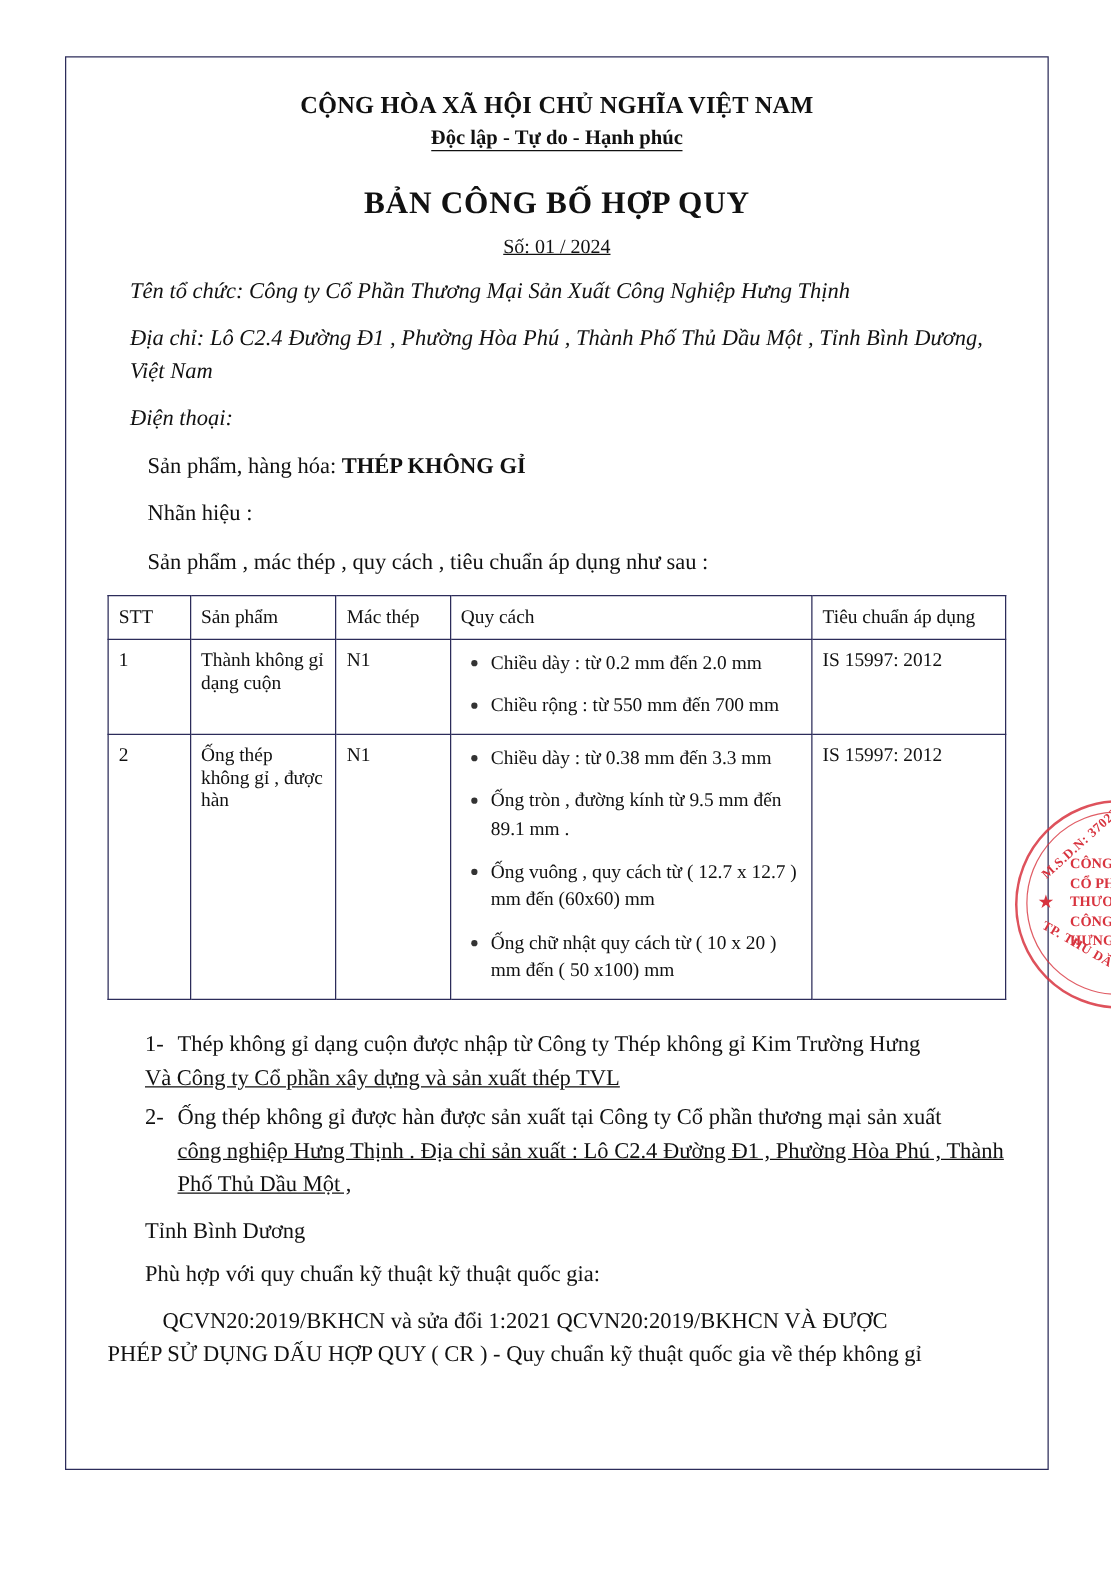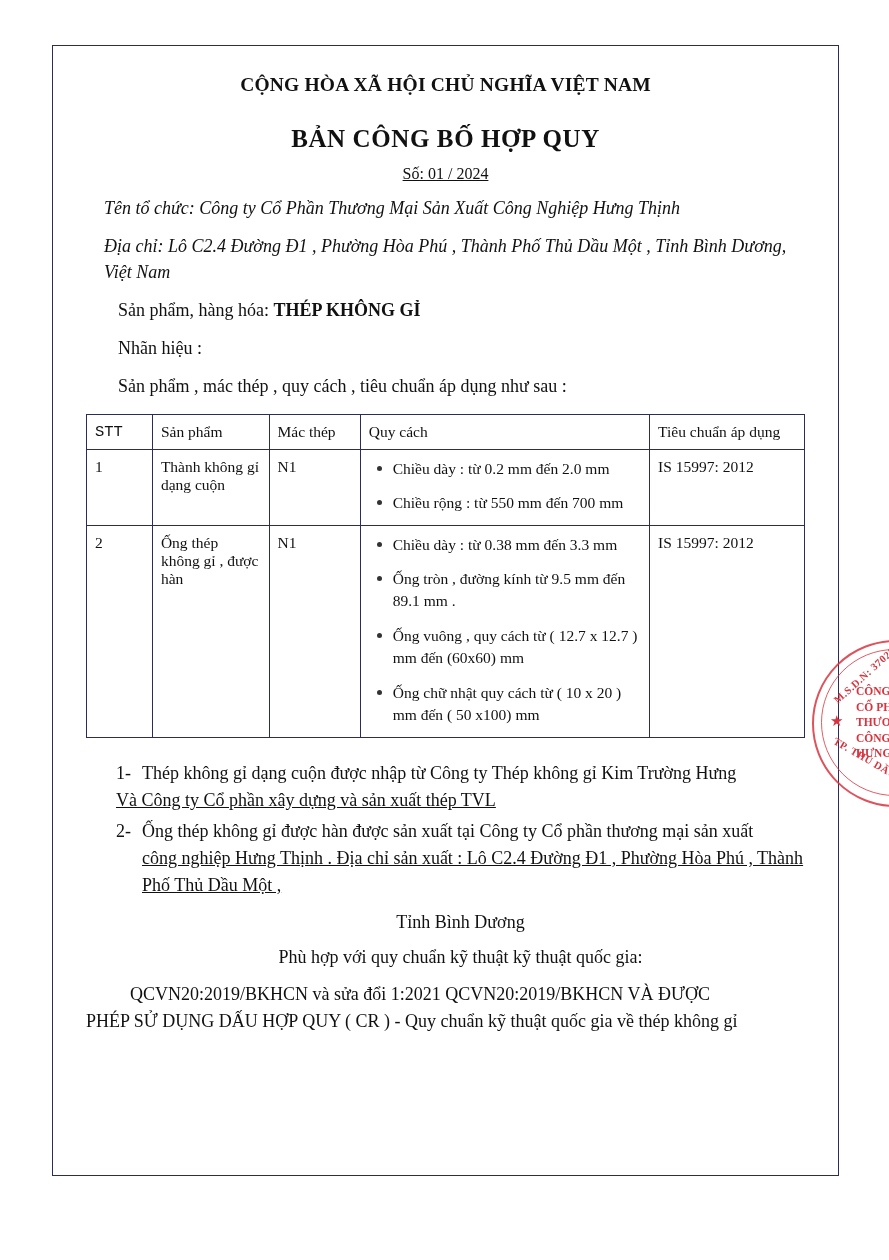--- a/index.html
+++ b/index.html
@@ -94,21 +94,21 @@
     border: 1px solid #2c2c5a;
     padding: 8px 8px;
     vertical-align: top;
     font-weight: normal;
     text-align: left;
   }
   table.spec th {
     text-align: left;
     font-weight: normal;
   }
-  .c-stt { width: 56px; text-align: center; font-family: Liberation Mono, monospace; }
+  .c-stt { width: 56px; text-align: center; }
   .c-sp  { width: 120px; }
   .c-mac { width: 90px; text-align: center; }
   .c-qc  { width: 340px; }
   .c-tc  { width: 170px; }
   td.center { text-align: center; }
   .just { text-align: justify; }
   .spec ul {
     margin: 0;
     padding-left: 22px;
     list-style: none;
@@ -149,21 +149,21 @@
   }
   .note-cont {
     padding-left: 30px;
     text-decoration: underline;
   }
   .tail {
     margin-top: 10px;
     font-size: 18px;
     line-height: 1.5;
   }
-  .tail .l1 { padding-left: 30px; text-align: center; }
+  .tail .l1 { padding-left: 30px; }
   .tail .l2 { padding-left: 44px; margin-top: 10px; }
   .tail .l3 { padding-left: 0px; }
   
   .stamp {
     position: absolute;
     left: 812px;
     top: 640px;
     width: 165px;
     height: 165px;
     pointer-events: none;
@@ -225,31 +225,33 @@
 </style>
 </head>
 <body>
 
 <div class="page">
   <div class="doc-border"></div>
 
   <div class="content">
 
     <div class="ttl1">CỘNG HÒA XÃ HỘI CHỦ NGHĨA VIỆT NAM</div>
+    <div class="ttl2"><span>Độc lập - Tự do - Hạnh phúc</span></div>
 
     <div class="ttl3">BẢN CÔNG BỐ HỢP QUY</div>
     <div class="ttl4">Số: 01 / 2024</div>
 
     <div class="para indent">
       <span>Tên tổ chức:</span>
       <span>Công ty Cổ Phần Thương Mại Sản Xuất Công Nghiệp Hưng Thịnh</span>
     </div>
 
     <div class="para indent">Địa chỉ: Lô C2.4 Đường Đ1 , Phường Hòa Phú , Thành Phố Thủ Dầu Một , Tỉnh Bình Dương, Việt Nam</div>
 
+    <div class="para indent">Điện thoại:</div>
 
     <div class="para indent2">
       <span>Sản phẩm, hàng hóa:</span>
       <span class="bold">THÉP KHÔNG GỈ</span>
     </div>
 
     <div class="para indent2">Nhãn hiệu :</div>
 
     <div class="para indent2">Sản phẩm , mác thép , quy cách , tiêu chuẩn áp dụng như sau :</div>
 

